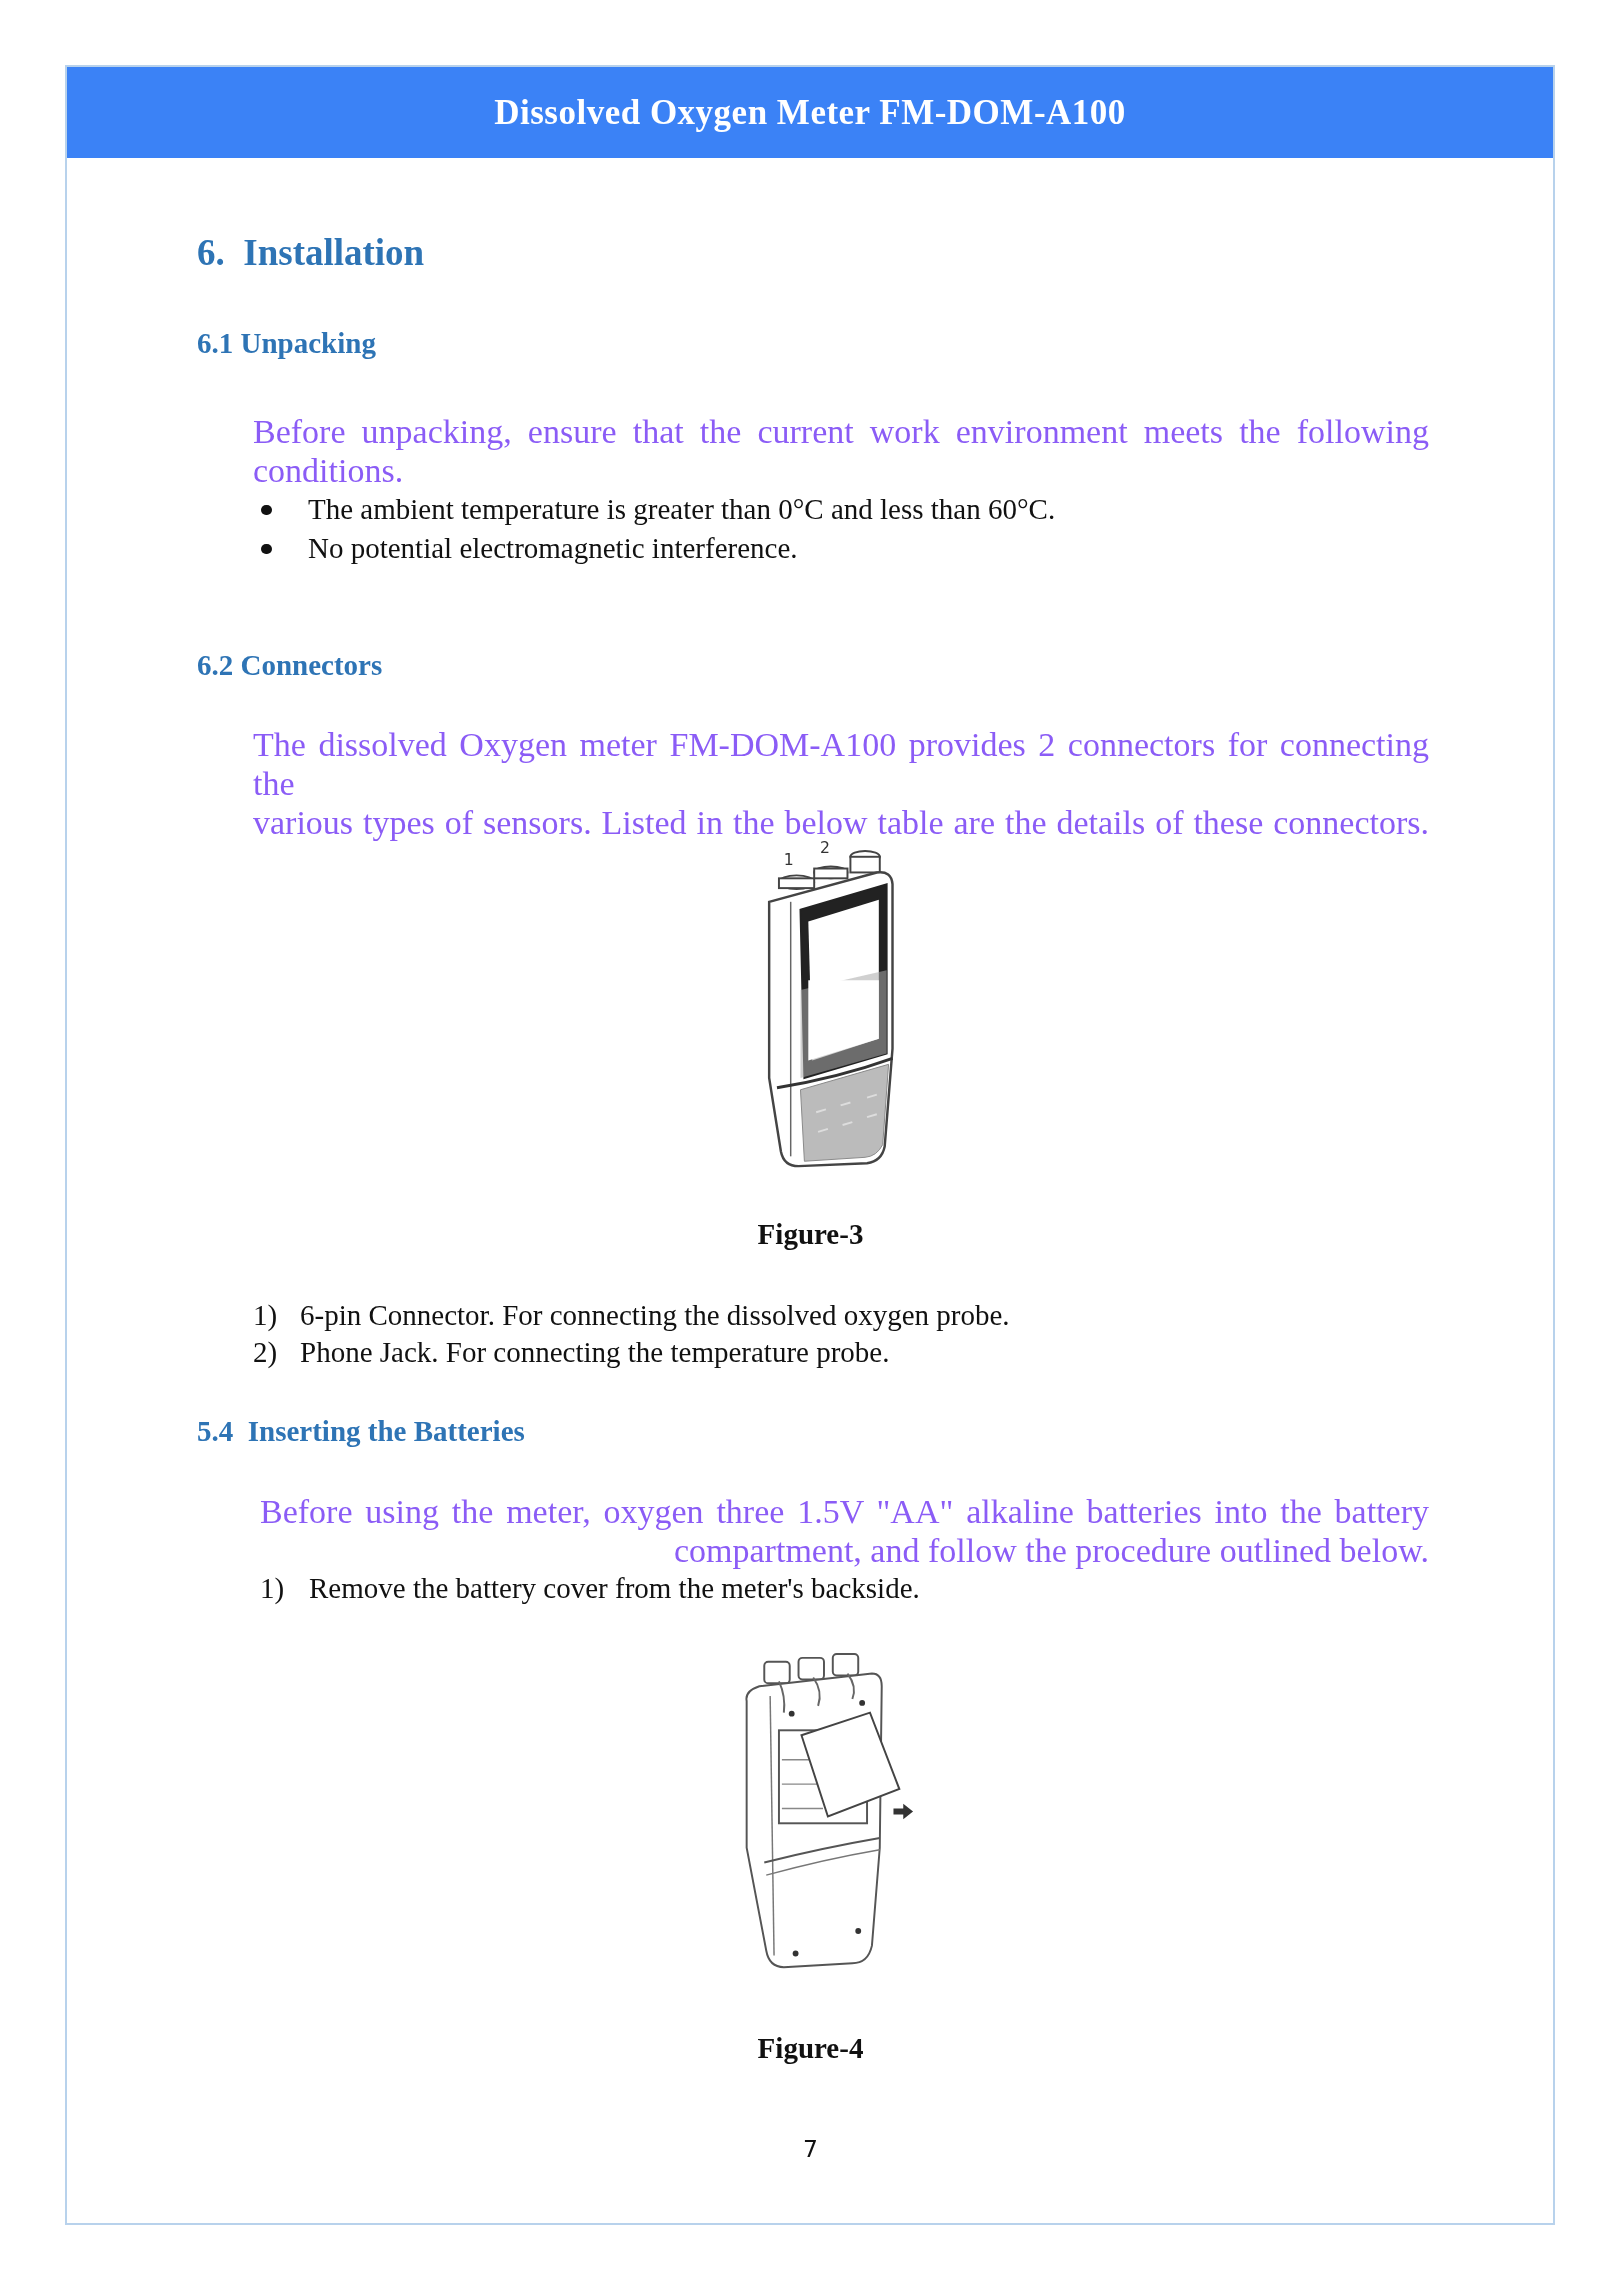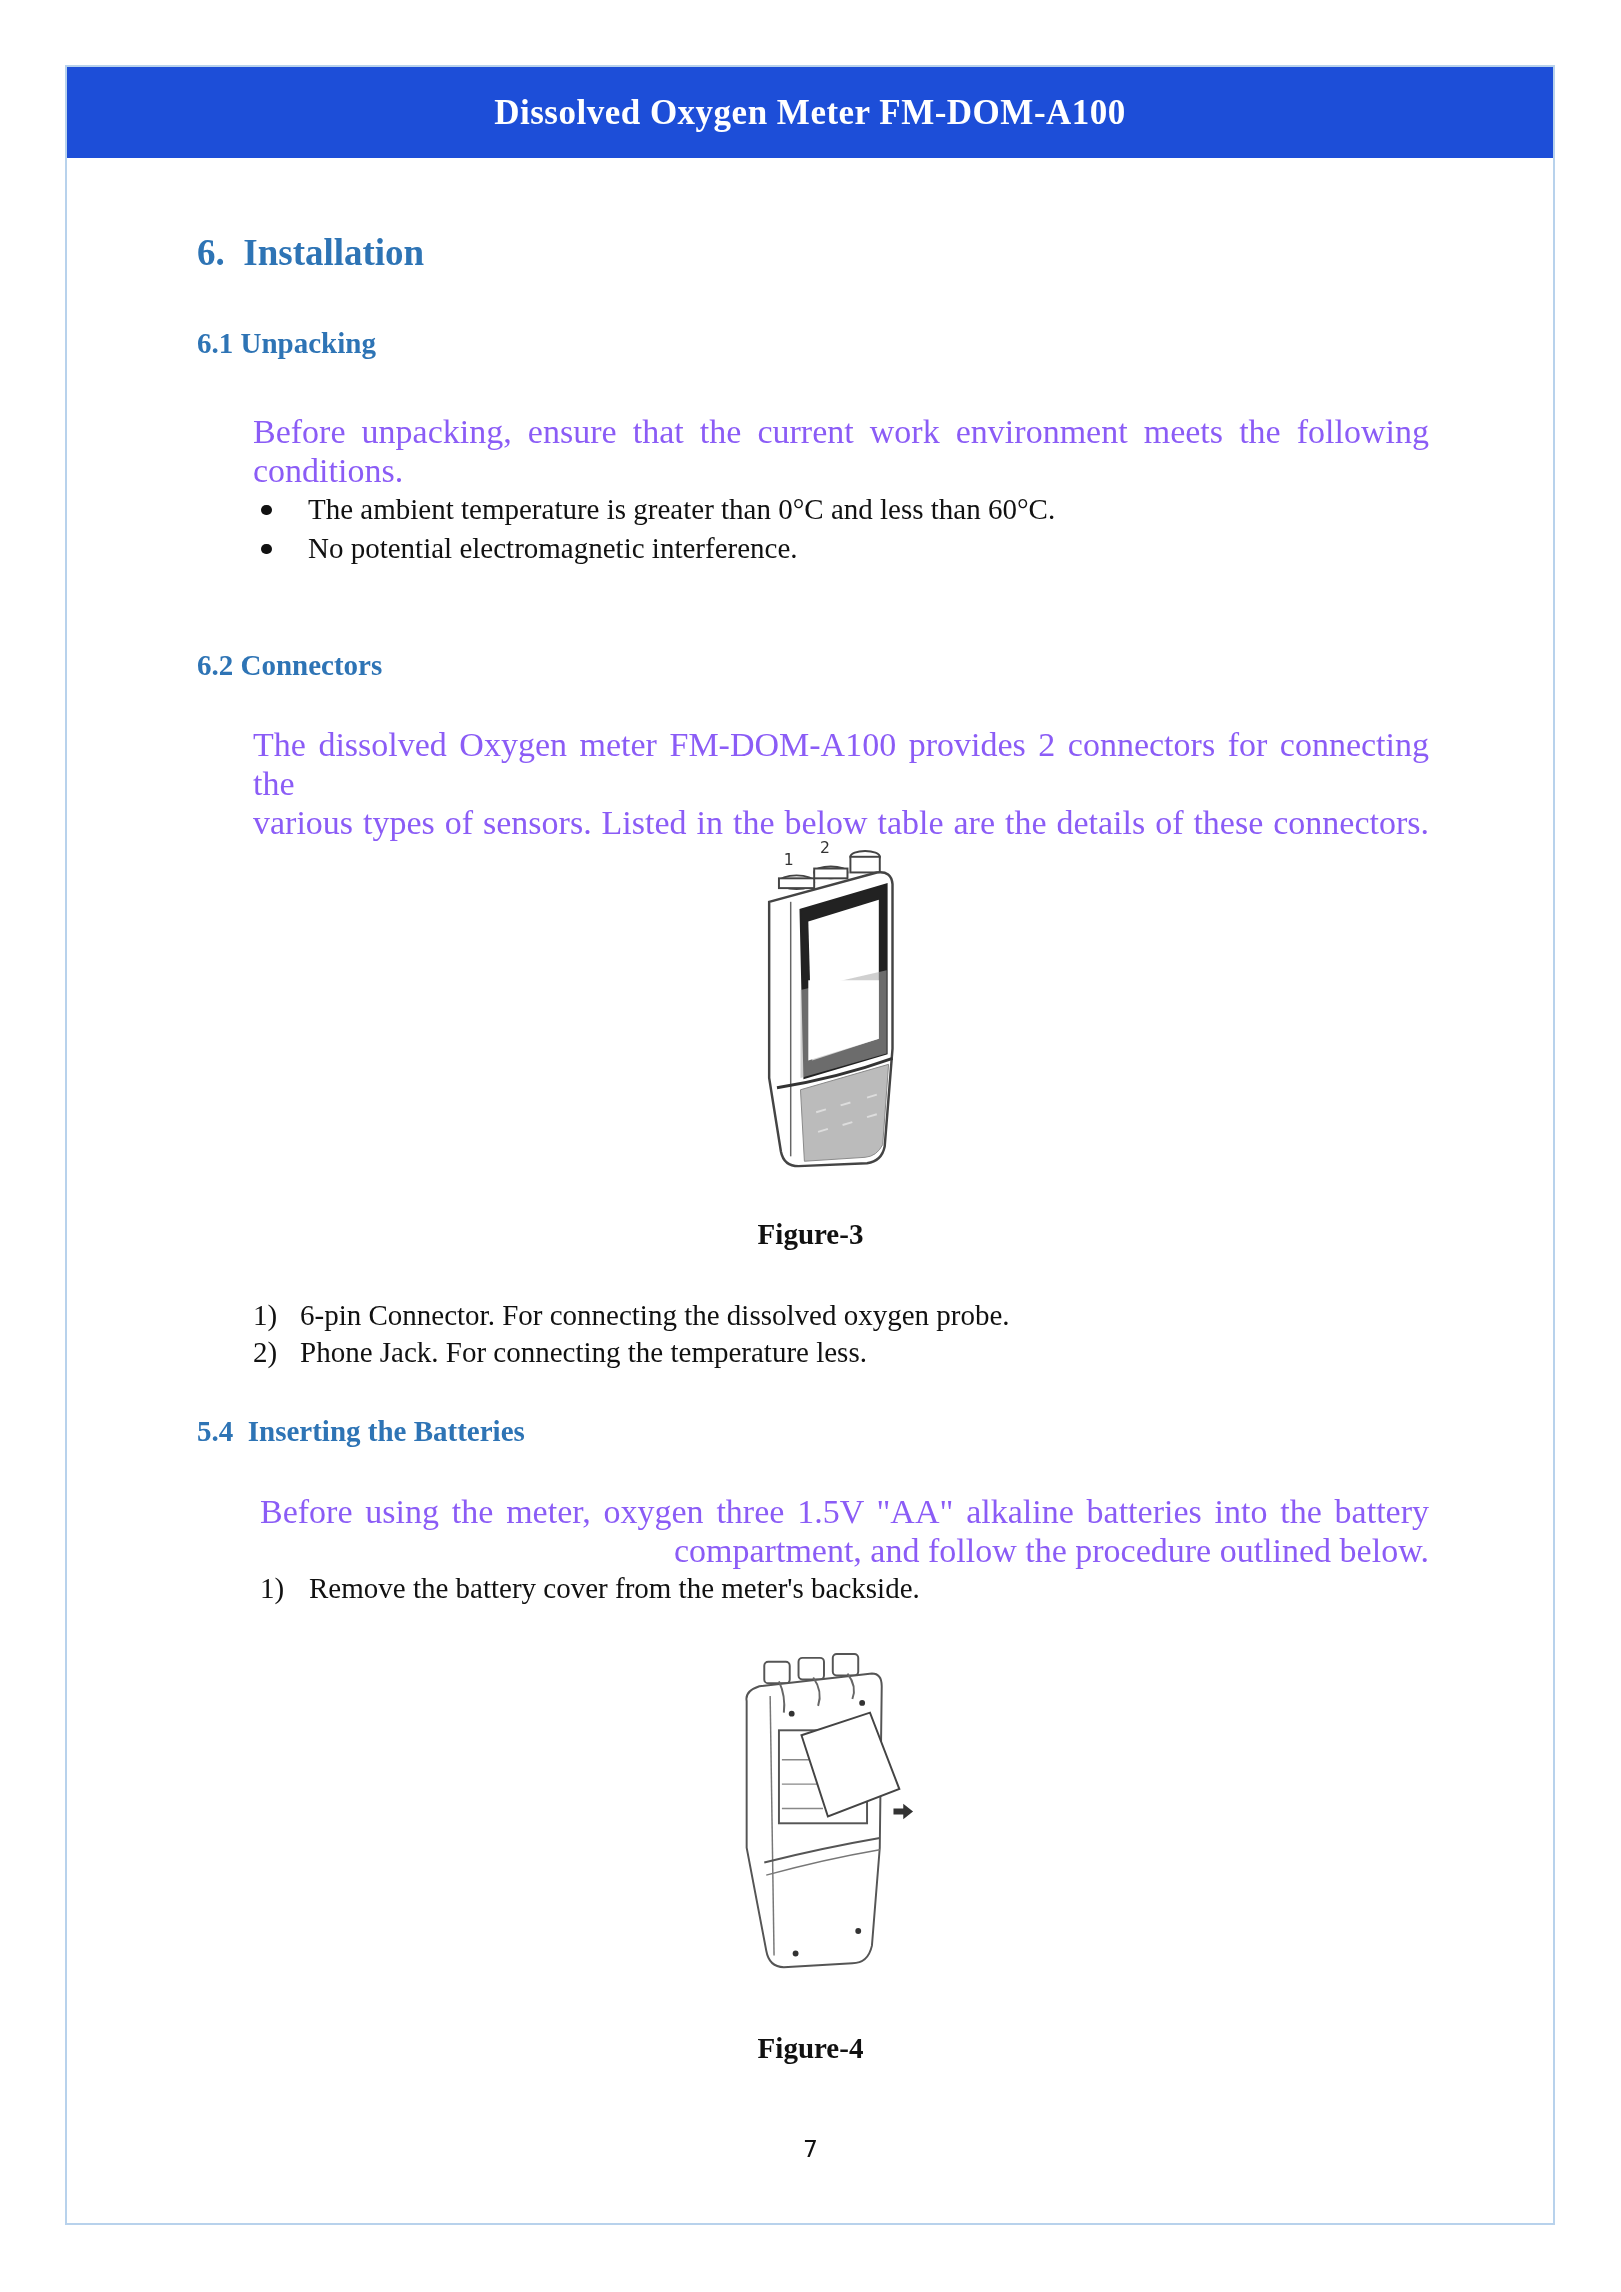--- a/index.html
+++ b/index.html
@@ -1,21 +1,21 @@
 <!DOCTYPE html>
 <html><head>
 <meta charset="utf-8">
 <style>
   html, body { margin: 0; padding: 0; background: #ffffff; }
   body { width: 1621px; height: 2293px; position: relative; overflow: hidden;
          font-family: "DejaVu Serif", "Liberation Serif", serif; color: #111; }
   .page-frame { position: absolute; left: 65px; top: 65px; width: 1490px; height: 2160px;
                 border: 2px solid #b8d2ec; box-sizing: border-box; }
   .header-band { position: absolute; left: 67px; top: 67px; width: 1486px; height: 91px;
-                 background: #1d4ed8; display: flex; align-items: center; justify-content: center; }
+                 background: #3b82f6; display: flex; align-items: center; justify-content: center; }
   .header-title { color: #ffffff; font-family: "Liberation Serif", serif; font-weight: bold;
                   font-size: 35px; letter-spacing: 0.5px; }
   .h1 { position: absolute; left: 197px; top: 231px; font-family: "Liberation Serif", serif;
         font-weight: bold; font-size: 37px; color: #2e74b5; white-space: pre; }
   .h2 { position: absolute; left: 197px; font-family: "Liberation Serif", serif;
         font-weight: bold; font-size: 29px; color: #2e74b5; white-space: pre; }
   .para { position: absolute; font-family: "Liberation Serif", serif; font-size: 34px;
           line-height: 39px; color: #8b5cf6; text-align: justify; }
   .para.justify-last span.line { display: block; text-align: justify; text-align-last: justify; }
   .bullets { position: absolute; left: 253px; margin: 0; padding: 0; list-style: none;
@@ -91,21 +91,21 @@
       <line x1="90" y1="305" x2="100" y2="302"></line>
         <line x1="115" y1="298" x2="125" y2="295"></line>
         <line x1="140" y1="290" x2="150" y2="287"></line>
     </g>
   </svg>
 </div>
 <div class="caption" style="top:1218px;">Figure-3</div>
 
 <ol class="numlist" style="left:253px; top:1297px; width:1127px;">
   <li><span class="num">1)</span><span>6-pin Connector. For connecting the dissolved oxygen probe.</span></li>
-  <li><span class="num">2)</span><span>Phone Jack. For connecting the temperature less.</span></li>
+  <li><span class="num">2)</span><span>Phone Jack. For connecting the temperature probe.</span></li>
 </ol>
 
 <div class="h2" style="top:1415px;">5.4  Inserting the Batteries</div>
 <div class="para justify-last" style="left:260px; top:1492px; width:1169px;">
   <span class="line">Before using the meter, oxygen three 1.5V "AA" alkaline batteries into the battery</span>
 </div>
 <div class="para" style="left:260px; top:1531px; width:1169px; text-align:right;">
   <span>compartment, and follow the procedure outlined below.</span>
 </div>
 <ol class="numlist" style="left:260px; top:1570px; width:1127px;">

